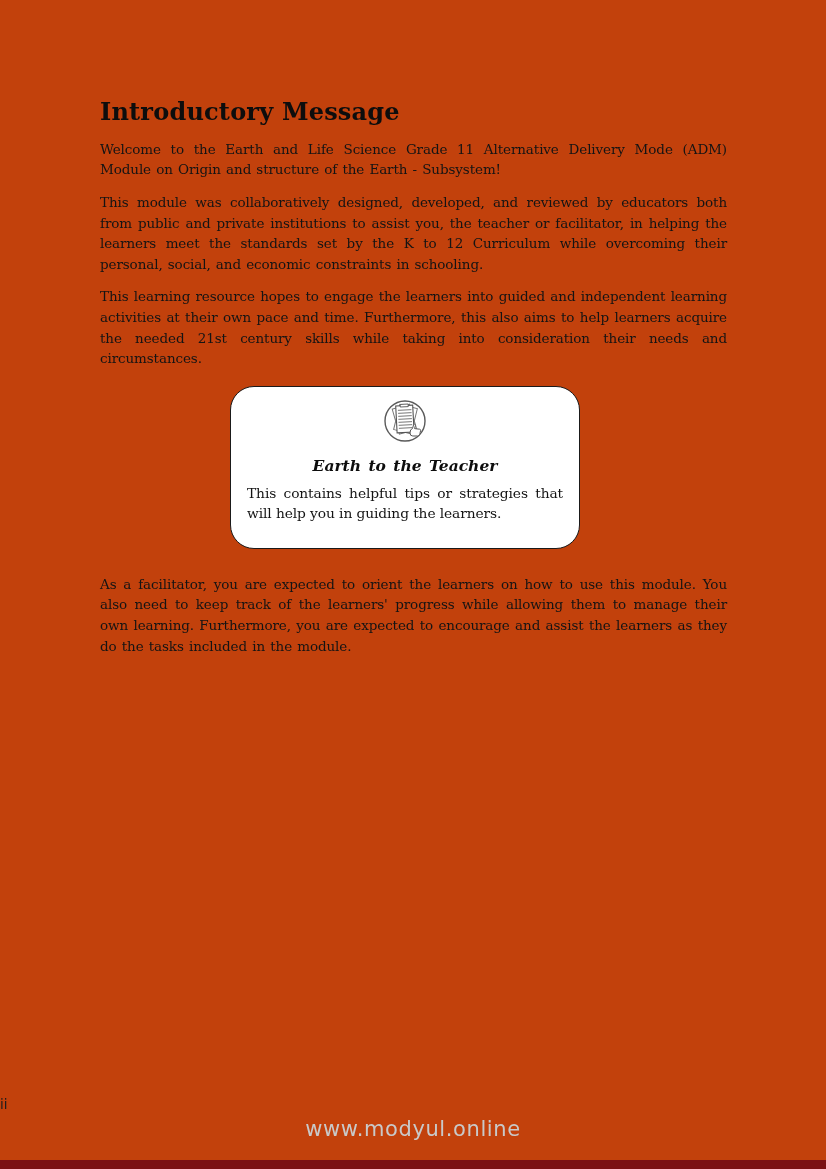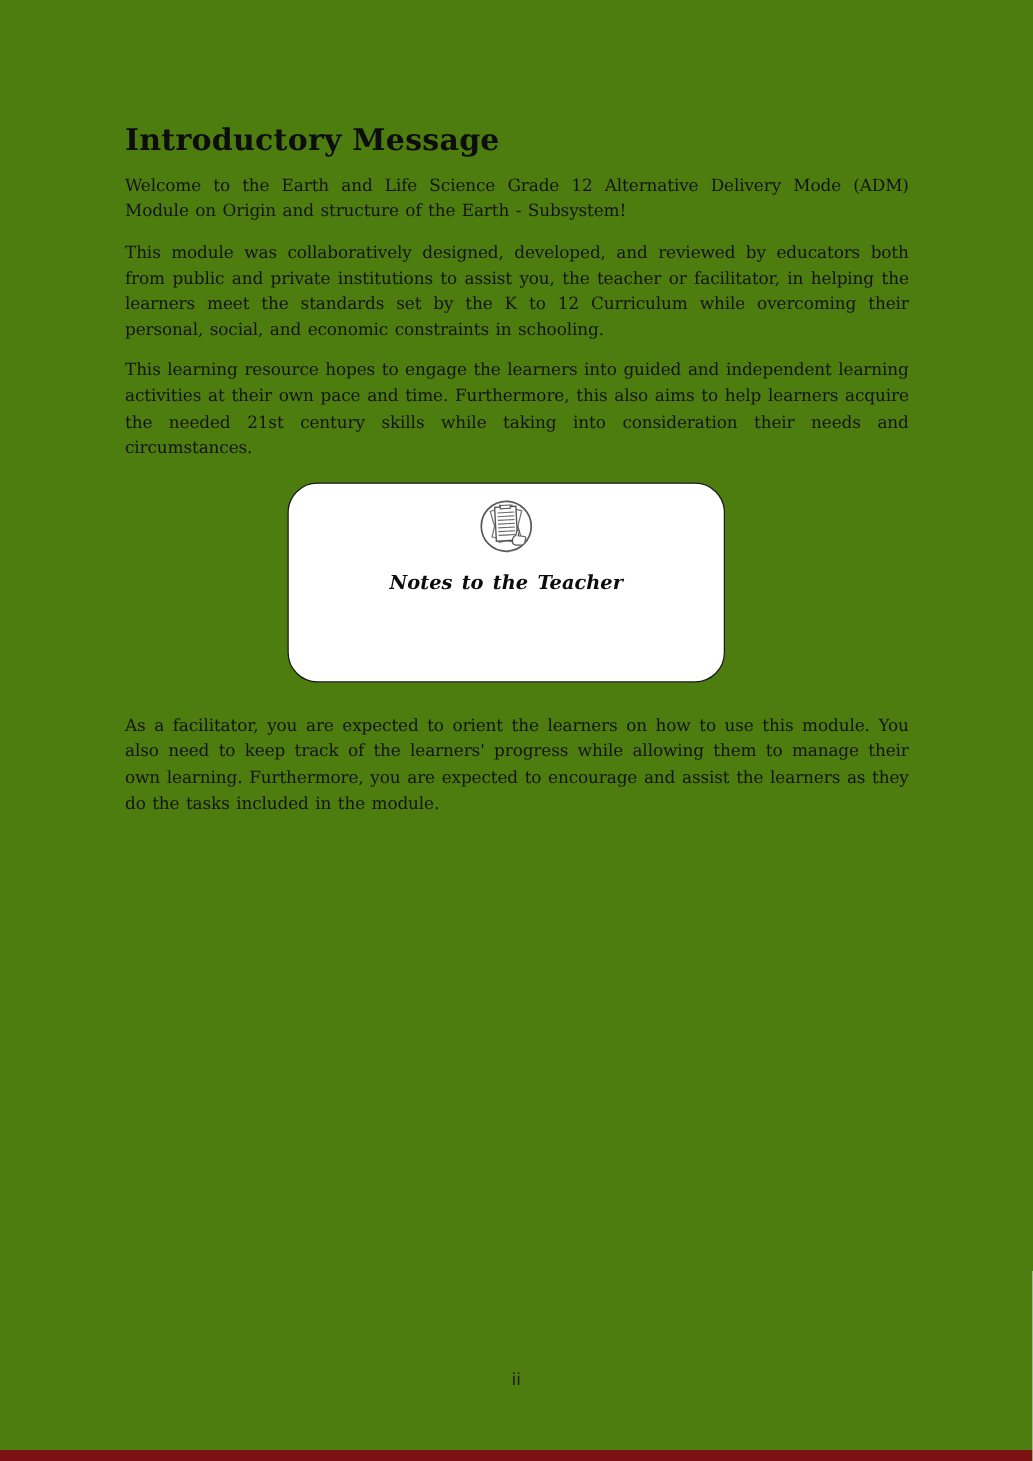--- a/index.html
+++ b/index.html
@@ -2,21 +2,21 @@
 <html><head>
 <meta charset="utf-8">
 <style>
   * { margin: 0; padding: 0; box-sizing: border-box; }
   html, body { background: #e9e9e9; }
   .page {
     position: relative;
     width: 826px;
     height: 1169px;
     margin: 0 auto;
-    background: #4d7c0f;
+    background: #c2410c;
     overflow: hidden;
     font-family: "DejaVu Serif", "Liberation Serif", serif;
     color: #141414;
   }
   .content {
     position: absolute;
     left: 100px;
     top: 98px;
     width: 627px;
   }
@@ -72,21 +72,21 @@
     letter-spacing: -0.1px;
   }
   .closing {
     margin-top: 25px;
   }
   .page-number {
     position: absolute;
     top: 1096px;
     left: 0;
     width: 100%;
-    text-align: center;
+    text-align: left;
     font-family: "DejaVu Sans", "Liberation Sans", sans-serif;
     font-size: 13.5px;
     color: #1c1c1c;
   }
   .watermark {
     position: absolute;
     top: 1117px;
     left: 0;
     width: 100%;
     text-align: center;
@@ -106,21 +106,21 @@
 </style>
 </head>
 <body>
 
 <div class="page">
   <div class="content">
 
     <h1 class="doc-title">Introductory Message</h1>
 
 
-    <p class="para">Welcome to the Earth and Life Science Grade 12 Alternative Delivery Mode (ADM) Module on Origin and structure of the Earth - Subsystem!</p>
+    <p class="para">Welcome to the Earth and Life Science Grade 11 Alternative Delivery Mode (ADM) Module on Origin and structure of the Earth - Subsystem!</p>
     <p class="para">This module was collaboratively designed, developed, and reviewed by educators both from public and private institutions to assist you, the teacher or facilitator, in helping the learners meet the standards set by the K to 12 Curriculum while overcoming their personal, social, and economic constraints in schooling.</p>
     <p class="para">This learning resource hopes to engage the learners into guided and independent learning activities at their own pace and time. Furthermore, this also aims to help learners acquire the needed 21st century skills while taking into consideration their needs and circumstances.</p>
 
     <div class="notes-box">
       <div class="notes-icon-wrap">
         <svg width="44" height="44" viewBox="0 0 44 44" aria-hidden="true">
           <defs>
             <clipPath id="circClip">
                 <circle cx="22" cy="22" r="19.5"></circle>
               </clipPath>
@@ -143,22 +143,24 @@
                 <line x1="15.5" y1="20" x2="29" y2="20"></line>
                 <line x1="15.5" y1="23" x2="29" y2="23"></line>
                 <line x1="15.5" y1="26" x2="29" y2="26"></line>
                 <line x1="15.5" y1="29" x2="29" y2="29"></line>
               </g>
             </g>
             <path d="M27 34 q0 -4 2.5 -4.5 l1 -3.5 q0.4 -1.2 1.3 -0.9 q0.9 0.3 0.6 1.5 l-0.8 3 l5 0.6 q1.2 0.2 1 1.4 l-0.8 3.4 q-0.5 2 -2.5 2 l-4.5 0 q-2.8 0 -2.8 -3z" fill="#ffffff" stroke="#555555" stroke-width="1"></path>
           </g>
         </svg>
       </div>
-      <div class="notes-heading">Notes to the Teacher</div>
+      <div class="notes-heading">Earth to the Teacher</div>
+      <p class="notes-body">This contains helpful tips or strategies that will help you in guiding the learners.</p>
     </div>
 
     <p class="para closing">As a facilitator, you are expected to orient the learners on how to use this module. You also need to keep track of the learners' progress while allowing them to manage their own learning. Furthermore, you are expected to encourage and assist the learners as they do the tasks included in the module.</p>
 
   </div>
 
   <div class="page-number">ii</div>
+  <div class="watermark">www.modyul.online</div>
   <div class="footer-bar" style="background: rgb(123, 17, 19);"></div>
 </div>
 
 </body></html>

